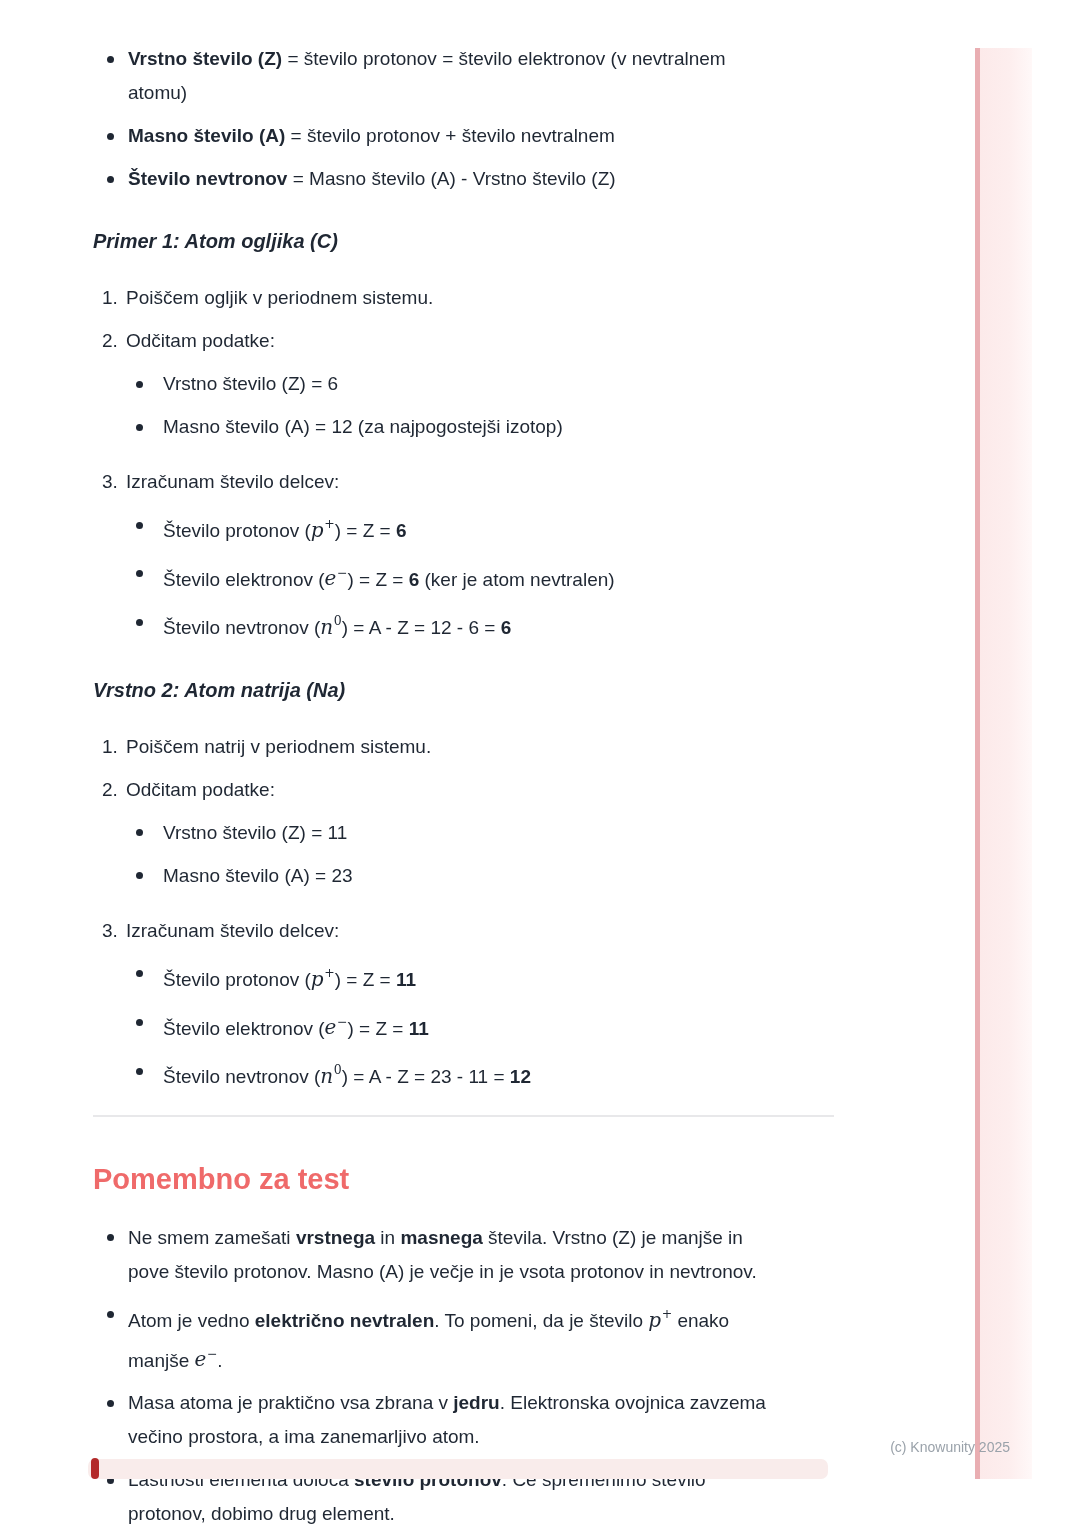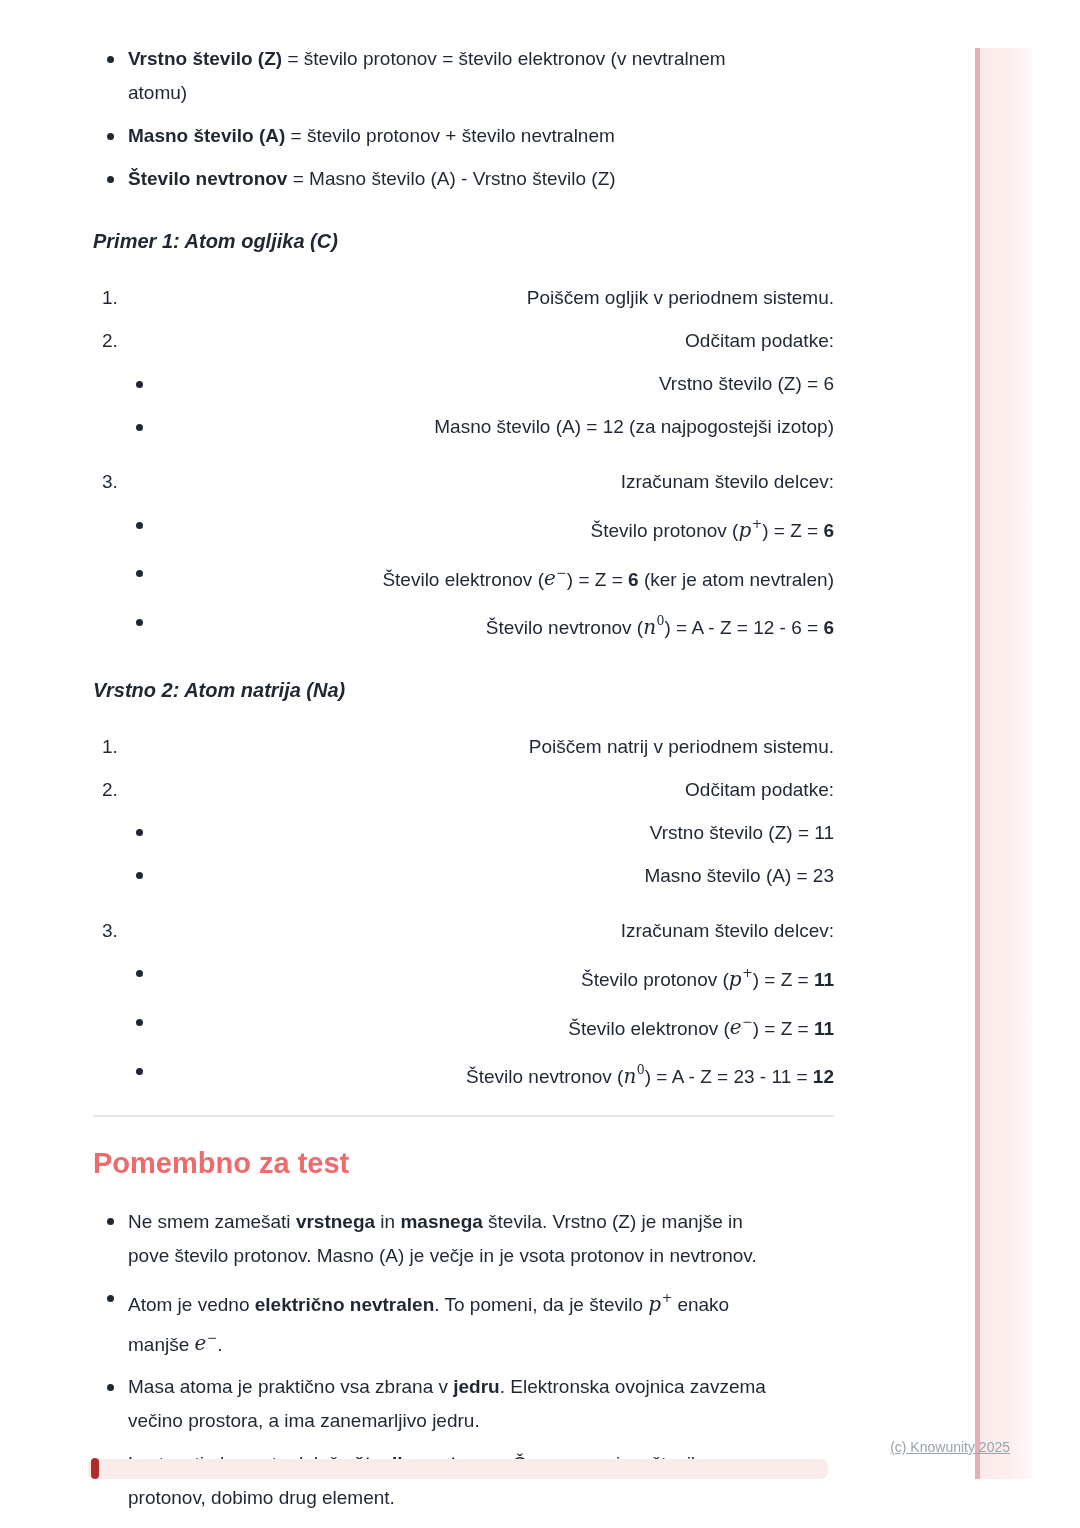--- a/index.html
+++ b/index.html
@@ -18,45 +18,45 @@
   }
   .b{font-weight:700;}
   
   ul.blist{list-style:none;margin:0;padding:0;}
   ul.blist > li{position:relative;padding-left:35px;margin-bottom:9px;}
   ul.blist > li::before{
     content:"";position:absolute;left:14px;top:13.5px;
     width:7px;height:7px;border-radius:50%;background:#1f2733;
   }
   
-  ol.steps{list-style:none;counter-reset:step;margin:0;padding:0;text-align:right;}
+  ol.steps{list-style:none;counter-reset:step;margin:0;padding:0;}
   ol.steps > li{position:relative;padding-left:33px;margin-bottom:9px;counter-increment:step;}
   ol.steps > li::before{content:counter(step) ".";position:absolute;left:9px;top:0;}
   
   ul.sub{list-style:none;margin:1px 0 21px 0;padding:0;}
   ul.sub > li{position:relative;padding-left:37px;margin-top:9px;}
   ul.sub > li::before{
     content:"";position:absolute;left:10px;top:13.5px;
     width:7px;height:7px;border-radius:50%;background:#1f2733;
   }
   h3.subhead{font-size:20px;line-height:34px;font-weight:700;margin:28px 0 23px 0;color:#1f2733;font-style:italic;}
-  h2.redhead{font-size:29px;line-height:36px;font-weight:700;margin:28px 0 24px 0;color:#ef6a6a;}
+  h2.redhead{font-size:29px;line-height:36px;font-weight:700;margin:44px 0 24px 0;color:#ef6a6a;}
   hr.divider{border:none;border-top:2px solid #e8e8ea;margin:0;}
   
   .math{font-family:"DejaVu Serif",serif;font-style:italic;font-size:20px;}
   .math sup{font-style:normal;font-size:12.5px;position:relative;top:-1px;margin-left:0.5px;}
   
   .right-band{
     position:absolute;left:975px;top:48px;width:57px;height:1431px;
     background:linear-gradient(to right,#fce9e9 0%,#fdeeee 60%,#fff8f8 100%);
   }
   .right-band .band-line{position:absolute;left:0;top:0;width:5px;height:100%;background:#e9aeb2;}
   .watermark{
     position:absolute;top:1438px;right:70px;
-    font-size:14px;line-height:18px;color:#9aa2aa;z-index:3;text-decoration:underline;
+    font-size:14px;line-height:18px;color:#9aa2aa;z-index:3;
   }
   .bottom-bar{
     position:absolute;left:88px;top:1459px;width:740px;height:20px;
     background:#f9eceb;border-radius:7px;z-index:1;
   }
   .bottom-cap{
     position:absolute;left:3px;top:-1px;width:8px;height:21px;
     background:#b32a2a;border-radius:4px;
   }
 </style>
@@ -107,21 +107,21 @@
           </ul></li>
       </ol>
 
     <hr class="divider">
 
     <h2 class="redhead">Pomembno za test</h2>
 
     <ul class="blist">
         <li><span>Ne smem zamešati </span><span class="b">vrstnega</span><span> in </span><span class="b">masnega</span><span> števila. Vrstno (Z) je manjše in</span><br><span>pove število protonov. Masno (A) je večje in je vsota protonov in nevtronov.</span></li>
         <li><span>Atom je vedno </span><span class="b">električno nevtralen</span><span>. To pomeni, da je število </span><span class="math">p<sup>+</sup></span><span> enako</span><br><span>manjše </span><span class="math">e<sup>−</sup></span><span>.</span></li>
-        <li><span>Masa atoma je praktično vsa zbrana v </span><span class="b">jedru</span><span>. Elektronska ovojnica zavzema</span><br><span>večino prostora, a ima zanemarljivo jedru.</span></li>
+        <li><span>Masa atoma je praktično vsa zbrana v </span><span class="b">jedru</span><span>. Elektronska ovojnica zavzema</span><br><span>večino prostora, a ima zanemarljivo atom.</span></li>
         <li><span>Lastnosti elementa določa </span><span class="b">število protonov</span><span>. Če spremenimo število</span><br><span>protonov, dobimo drug element.</span></li>
       </ul>
 
   </main>
 
   <div class="watermark">(c) Knowunity 2025</div>
 
   <div class="bottom-bar">
     <div class="bottom-cap"></div>
   </div>

